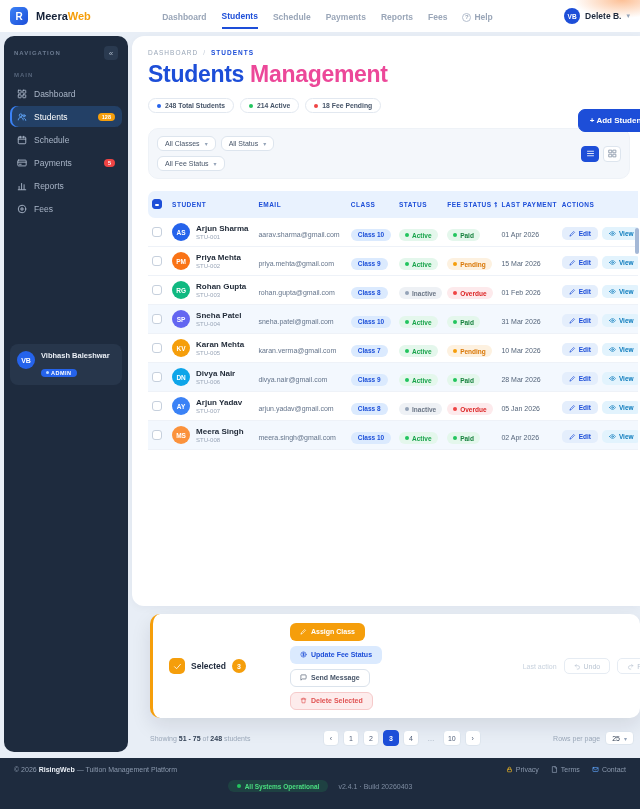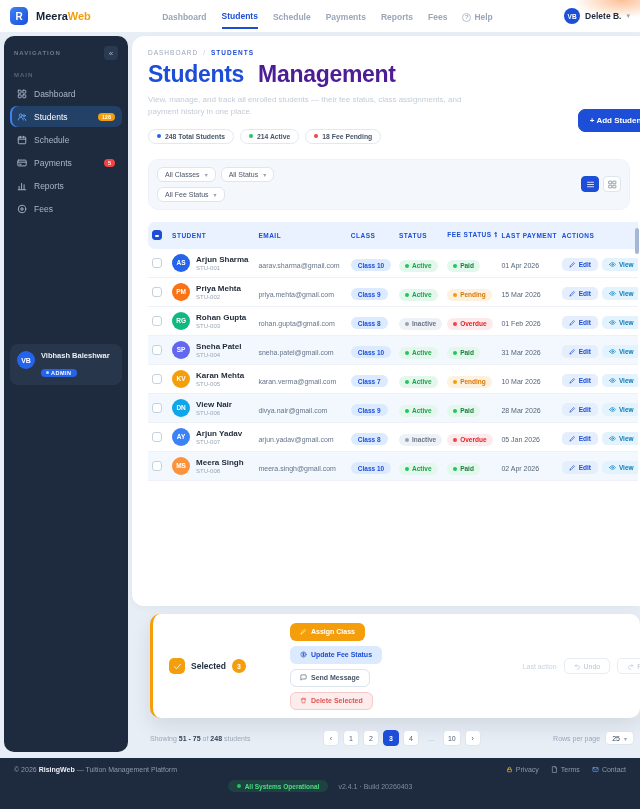--- a/index.html
+++ b/index.html
@@ -46,21 +46,21 @@
 
   
   .main { flex:1; min-width:0; }
   .card { background:#fff; border-radius:12px 0 0 12px; height:570px; padding:13px 2px 0 16px; position:relative; overflow:hidden; box-shadow:0 2px 8px rgba(15,23,42,.04); }
   .breadcrumb { display:flex; gap:5px; align-items:center; font-size:6.5px; letter-spacing:1px; }
   .crumb-parent { color:#9aa7b8; cursor:pointer; }
   .crumb-sep { color:#c3ccd8; }
   .crumb-current { color:#1d4ed8; font-weight:bold; cursor:default; }
   .page-title { font-size:23px; font-weight:bold; margin-top:5px; letter-spacing:-.3px; }
   .title-accent { color:#1d4ed8; }
-  .title-rest { color:#4c1d95;margin-left:8px; }
+  .title-rest { color:#ec4899; }
   .page-subtitle { margin-top:6px; font-size:8px; line-height:1.55; color:#c3ccd8; width:330px; }
   .stats-row { display:flex; gap:6px; margin-top:10px; }
   .stat-pill { display:inline-flex; align-items:center; gap:4px; border:1px solid #e2e8f0; border-radius:10px; padding:3px 8px; font-size:6.8px; font-weight:600; color:#475569; background:#fff; }
   .stat-dot { width:4px; height:4px; border-radius:50%; }
   .header-actions { position:absolute; top:73px; right:-16px; display:flex; gap:6px; }
   .btn-import { display:inline-flex; align-items:center; gap:4px; background:#fff; border:1px solid #d4dce7; color:#1d4ed8; font-size:8px; font-weight:bold; border-radius:7px; padding:6px 10px; cursor:pointer; }
   .btn-import .icon { width:8px; height:8px; }
   .btn-add { display:inline-flex; align-items:center; gap:4px; background:#1d4ed8; border:1px solid #1d4ed8; color:#fff; font-size:8px; font-weight:bold; border-radius:7px; padding:6px 11px; cursor:pointer; white-space:nowrap; }
 
   
@@ -259,21 +259,20 @@
   </aside>
 
   <main class="main">
     <section class="card">
       <div class="breadcrumb">
         <span class="crumb-parent">DASHBOARD</span>
         <span class="crumb-sep">/</span>
         <span class="crumb-current">STUDENTS</span>
       </div>
       <h1 class="page-title"><span class="title-accent">Students</span><span class="title-rest"> Management</span></h1>
-      <p class="page-subtitle">View, manage, and track all enrolled students — their fee status, class assignments, and payment history in one place.</p>
       <div class="stats-row" id="stats-row">
           <span class="stat-pill"><span class="stat-dot" style="background: rgb(37, 99, 235);"></span>248 Total Students</span>
           <span class="stat-pill"><span class="stat-dot" style="background: rgb(34, 197, 94);"></span>214 Active</span>
           <span class="stat-pill"><span class="stat-dot" style="background: rgb(239, 68, 68);"></span>18 Fee Pending</span>
         </div>
 
       <div class="header-actions">
         <button class="btn-add">
             <span>+ Add Student</span>
           </button>
@@ -465,21 +464,21 @@
                         <circle cx="12" cy="12" r="2.8"></circle>
                       </svg>
                     </span>View</button></td>
               </tr>
               <tr class="selected">
                 <td><span class="checkbox" style="display: inline-block;"></span></td>
                 <td>
                   <div class="student-cell">
                     <span class="row-avatar" style="background:#0ea5e9">DN</span>
                     <span>
-                      <div class="student-name">View Nair</div>
+                      <div class="student-name">Divya Nair</div>
                       <div class="student-id">STU-006</div>
                     </span>
                   </div>
                 </td>
                 <td><span class="email-text">divya.nair@gmail.com</span></td>
                 <td><span class="class-pill">Class 9</span></td>
                 <td><span class="badge active"><span class="dot"></span>Active</span></td>
                 <td><span class="badge paid"><span class="dot"></span>Paid</span></td>
                 <td><span class="pay-text">28 Mar 2026</span></td>
                 <td><button class="row-btn edit"><span class="icon">

